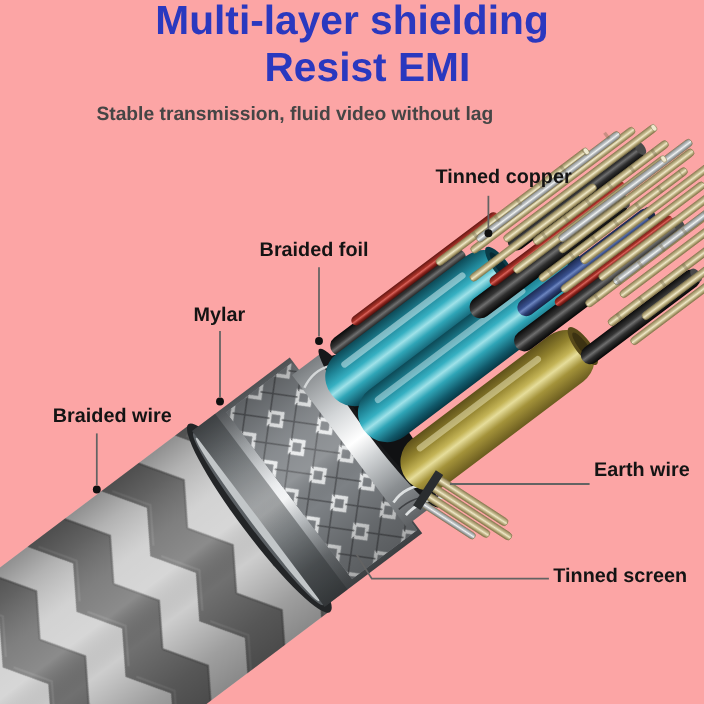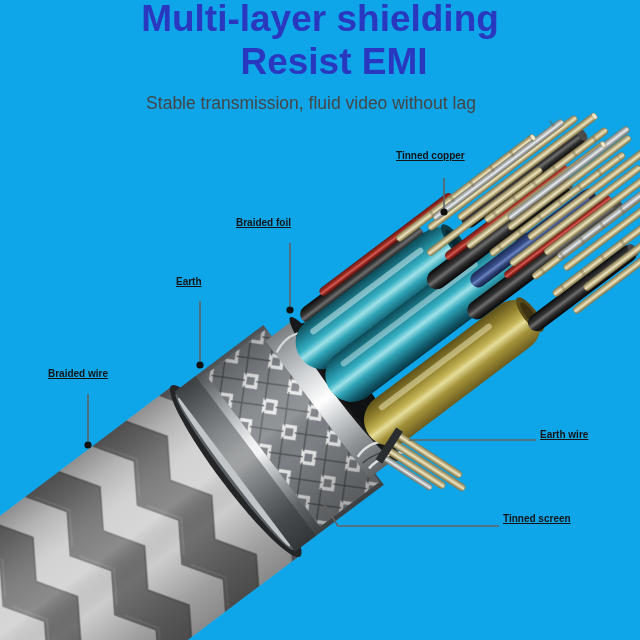--- a/index.html
+++ b/index.html
@@ -1,40 +1,39 @@
 <!DOCTYPE html>
 <html style="--title-color: #2a38bf; --subtitle-color: #454545; --label-color: #141414; --leader-line-color: #636363;"><head>
 <meta charset="utf-8">
 <style>
   html,body{margin:0;padding:0;background:#ffffff;}
   .stage{
-    position:relative;width:640px;height:640px;background:#0ea5e9;
+    position:relative;width:640px;height:640px;background:#fca5a5;
     font-family:"Liberation Sans",sans-serif;overflow:hidden;
   }
   svg.cable{position:absolute;left:0;top:0;}
   .headline{
     position:absolute;left:0;width:640px;text-align:center;font-weight:700;
     color:var(--title-color,#2a38bf);font-size:37px;line-height:1.1;
   }
   #hl1{top:-1px;}
   #hl2{top:42px;padding-left:14px;}
   .subtitle{
     position:absolute;left:0;top:93px;width:536px;text-align:center;
-    font-size:17.5px;color:var(--subtitle-color,#454545);font-weight:400;padding-left:43px;
+    font-size:17.5px;color:var(--subtitle-color,#454545);font-weight:700;
   }
   .lbl{
-    position:absolute;font-size:10px;font-weight:700;white-space:nowrap;
+    position:absolute;font-size:18px;font-weight:700;white-space:nowrap;
     color:var(--label-color,#141414);
-    text-decoration:underline;
   }
   #lbl-tinned{left:396px;top:150px;}
   #lbl-aluminum{left:236px;top:217px;}
   #lbl-mylar{left:176px;top:276px;}
   #lbl-braided{left:48px;top:368px;}
-  #lbl-earth{left:540px;top:429px;}
+  #lbl-earth{left:540px;top:417px;}
   #lbl-braidscreen{left:503px;top:513px;}
   .leader{stroke:var(--leader-line-color,#636363);stroke-width:1.6;fill:none;}
   .dot{fill:#101010;}
 </style>
 </head>
 <body>
 
 <div class="stage">
 
   <svg class="cable" width="640" height="640" viewBox="0 0 640 640">
@@ -272,17 +271,17 @@
       <polyline class="leader" points="324,504 338,526 499,526"></polyline>
     </g>
   </svg>
 
   <div class="headline" id="hl1">Multi-layer shielding</div>
   <div class="headline" id="hl2">Resist EMI</div>
   <div class="subtitle">Stable transmission, fluid video without lag</div>
 
   <div class="lbl" id="lbl-tinned">Tinned copper</div>
   <div class="lbl" id="lbl-aluminum">Braided foil</div>
-  <div class="lbl" id="lbl-mylar">Earth</div>
+  <div class="lbl" id="lbl-mylar">Mylar</div>
   <div class="lbl" id="lbl-braided">Braided wire</div>
   <div class="lbl" id="lbl-earth">Earth wire</div>
   <div class="lbl" id="lbl-braidscreen">Tinned screen</div>
 </div>
 
 </body></html>

